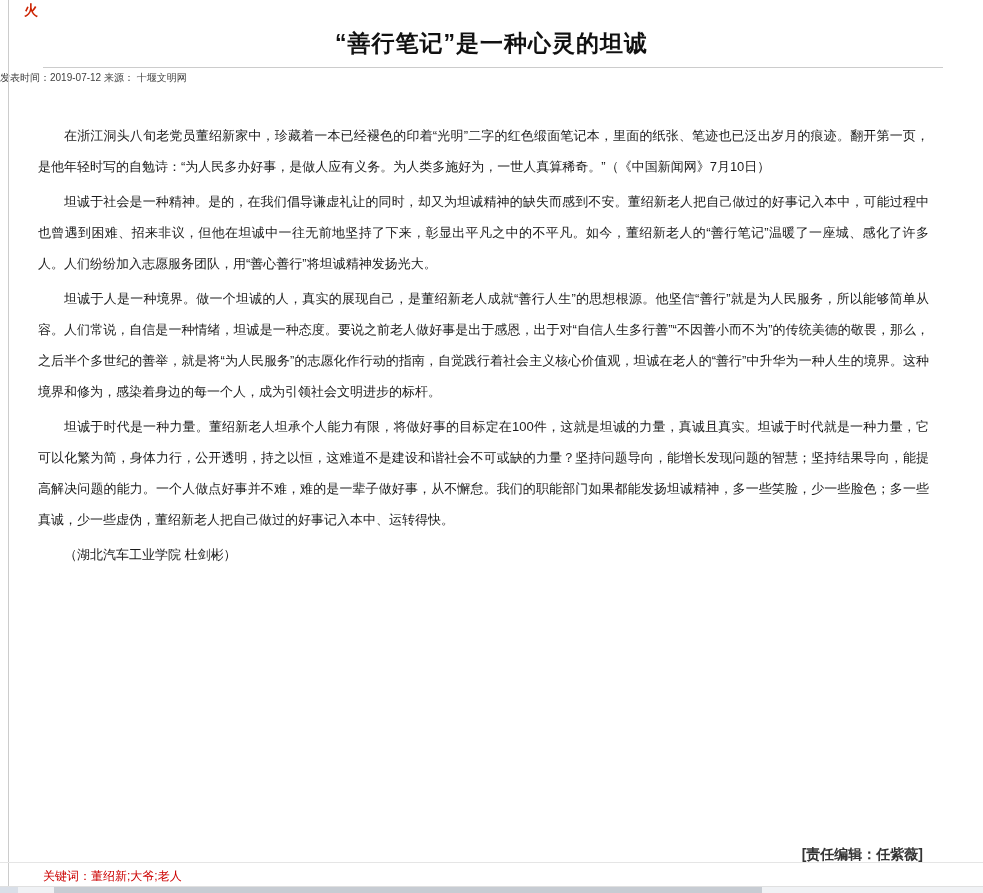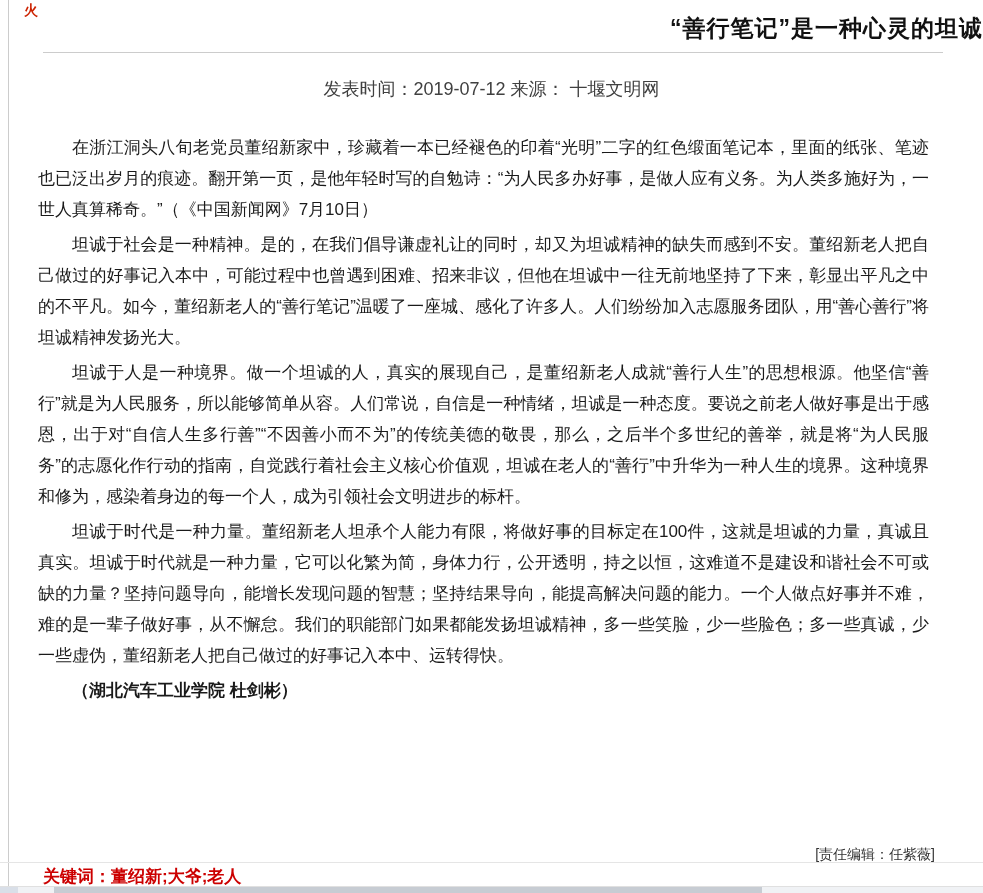--- a/index.html
+++ b/index.html
@@ -17,62 +17,60 @@
   }
   .left-border {
     position:absolute; left:8px; top:0; width:1px; height:886px;
     background:#cccccc;
   }
   .corner-mark {
     position:absolute; left:24px; top:3px;
     color:#cc2200; font-size:14px; font-weight:bold; line-height:1;
   }
   .title {
-    padding-top:13px;
-    text-align:right;
+    padding-top:28px;
+    text-align:center;
     font-size:23px; font-weight:bold; color:#111111;
     letter-spacing:1px;
     line-height:30px;
   }
   .title-divider {
     margin:9px 40px 0 43px;
     border:none; border-top:1px solid #cccccc; height:0;
   }
   .meta {
-    margin-top:28px;
-    text-align:center;
-    font-size:18px; color:#404040;
+    margin-top:1px;
+    font-size:10px; color:#404040;
     line-height:17px;
   }
   .article-body {
     margin:34px 42px 0 38px;
   }
   .article-body p {
-    font-size:17px;
+    font-size:13px;
     line-height:31px;
     color:#1a1a1a;
     text-align:justify;
     text-indent:2em;
     margin:0 12px 4px 0;
   }
   .article-body p.signature {
     text-align:left;
-    font-weight:bold;
   }
   .editor-line {
-    position:absolute; top:845px; right:48px;
-    font-size:14px; color:#333333; line-height:18px;
+    position:absolute; top:845px; right:60px;
+    font-size:14px; color:#333333; line-height:18px;font-weight:bold;
   }
   .footer-divider {
     position:absolute; top:862px; left:0; width:983px; height:0;
     border-top:1px solid #e5e5e5;
   }
   .keywords-row {
     position:absolute; top:867px; left:43px;
-    font-size:17px; font-weight:bold; color:#cc0000; line-height:19px;
+    font-size:12px; font-weight:normal; color:#cc0000; line-height:19px;
     white-space:nowrap;
   }
   .keywords-row a { color:#cc0000; text-decoration:none; }
   .h-scrollbar {
     position:absolute; left:0; bottom:0; width:983px; height:7px;
     background:#f0f2f5; border-top:1px solid #e0e0e0;
   }
   .h-scrollbar .scroll-btn-left {
     position:absolute; left:0; top:0; width:18px; height:7px;
     background:#d9dfe8;

